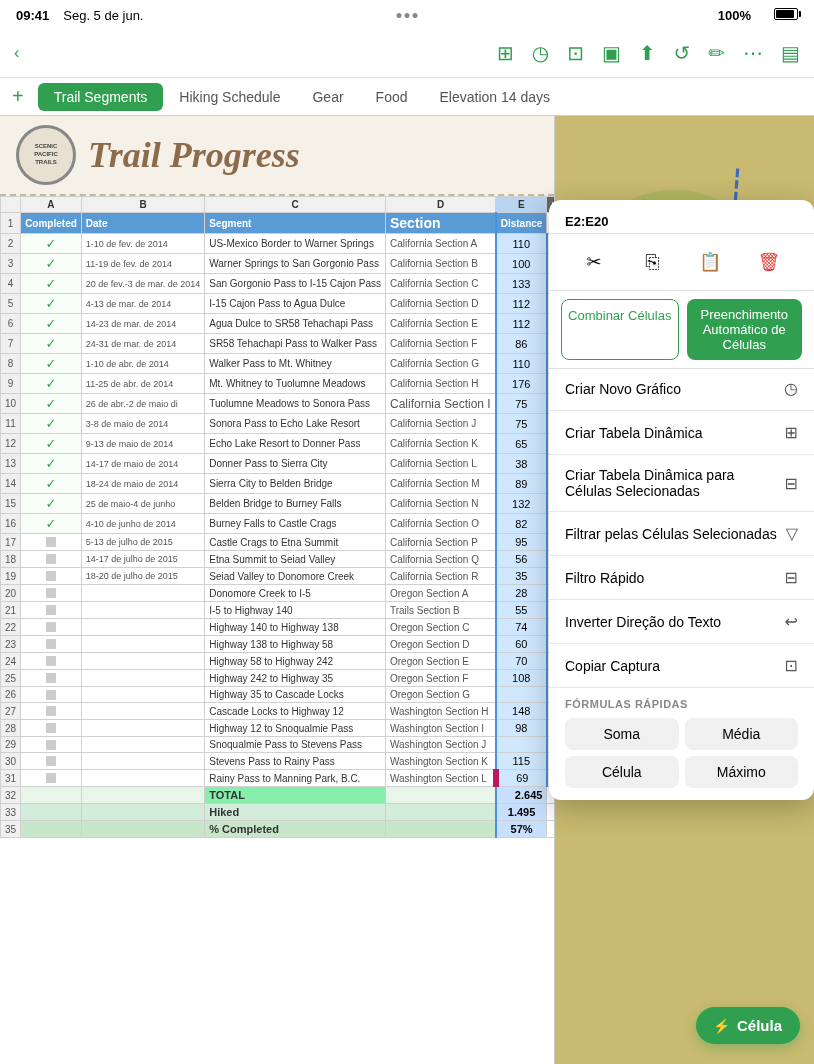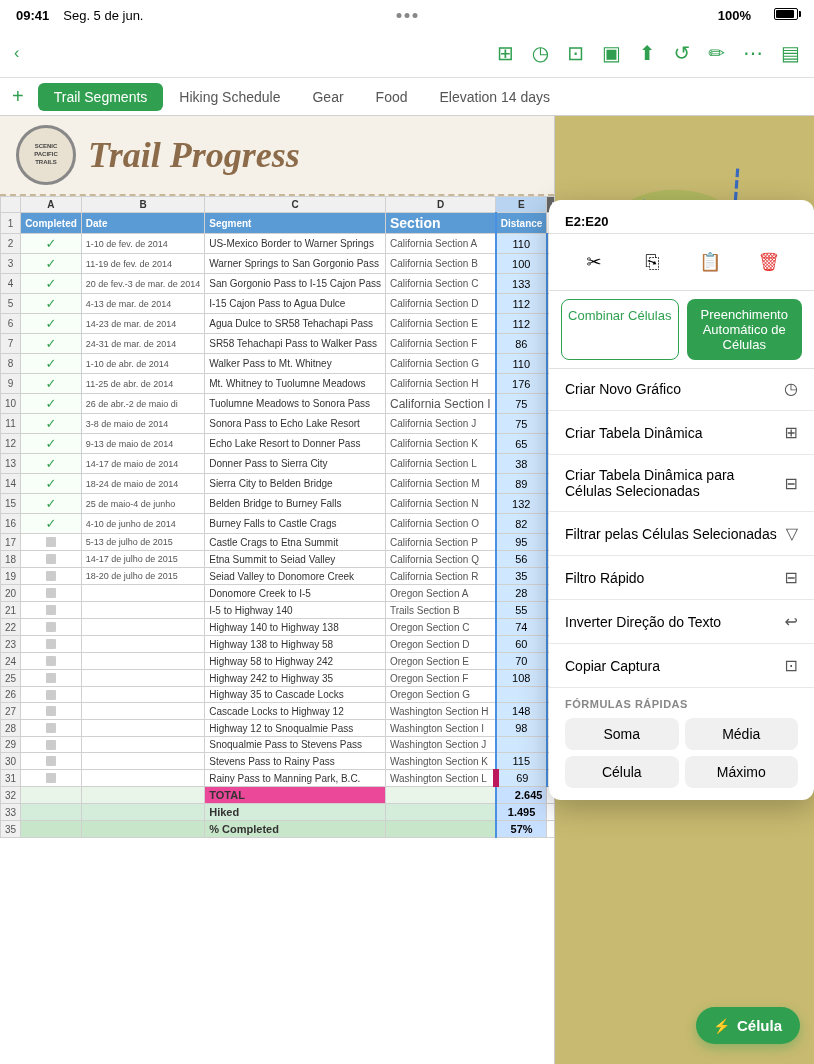--- a/index.html
+++ b/index.html
@@ -512,21 +512,21 @@
       <td class="cell-date" style="font-size:9px;color:#555;"></td>
       <td class="cell-segment" style="font-size:10px;">Rainy Pass to Manning Park, B.C.</td>
       <td class="cell-section" style="font-size:10px;color:#555;">Washington Section L</td>
       <td class="cell-distance active-col" style="font-size:11px;text-align:center;background:#d0e8ff;border-left:6px solid #be185d;">69</td>
       <td style="width:14px;"></td>
     </tr>
             <tr>
       <td class="row-header" style="background:#f0f0f0;">32</td>
       <td style="background:#e8f5e8;"></td>
       <td style="background:#e8f5e8;"></td>
-      <td style="background:#ec4899;font-weight:700;font-size:11px;color:#333;">TOTAL</td>
+      <td style="background:#86efac;font-weight:700;font-size:11px;color:#333;">TOTAL</td>
       <td style="background:#e8f5e8;"></td>
       <td style="background:#c8e0ff;font-weight:700;font-size:11px;text-align:right;border-left:2px solid #4a90e2;">2.645</td>
       <td></td>
     </tr>
             <tr>
       <td class="row-header" style="background:#f0f0f0;">33</td>
       <td style="background:#d4edda;"></td>
       <td style="background:#d4edda;"></td>
       <td style="background:#d4edda;font-weight:700;font-size:11px;color:#333;">Hiked</td>
       <td style="background:#d4edda;"></td>

